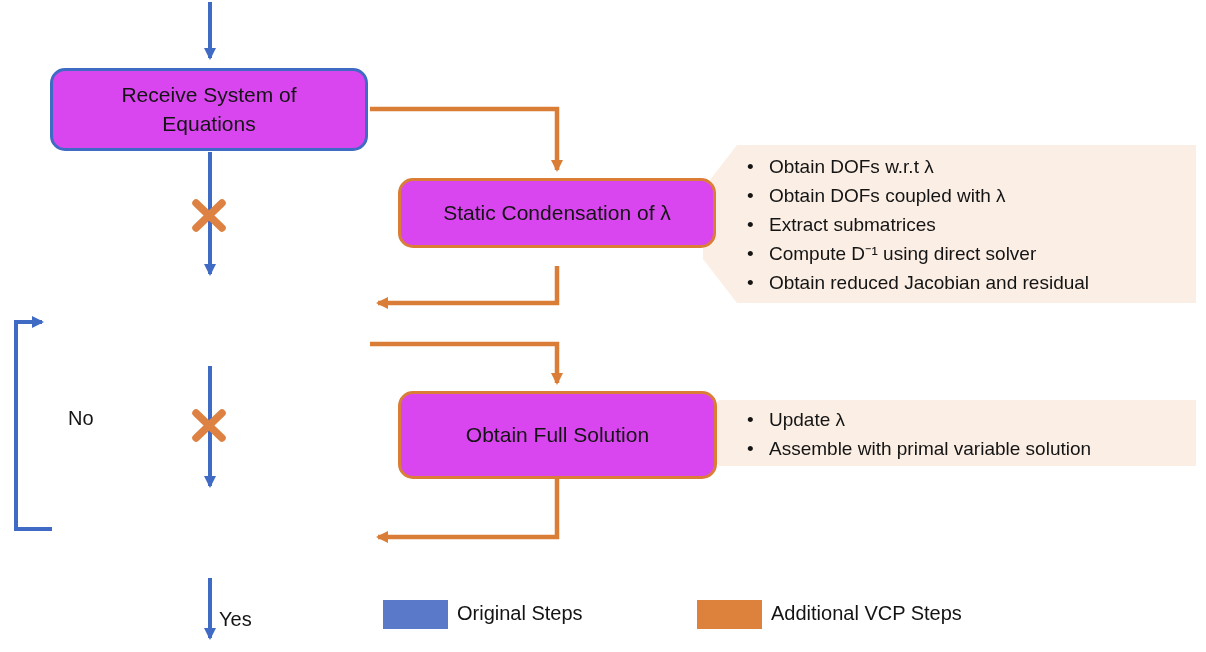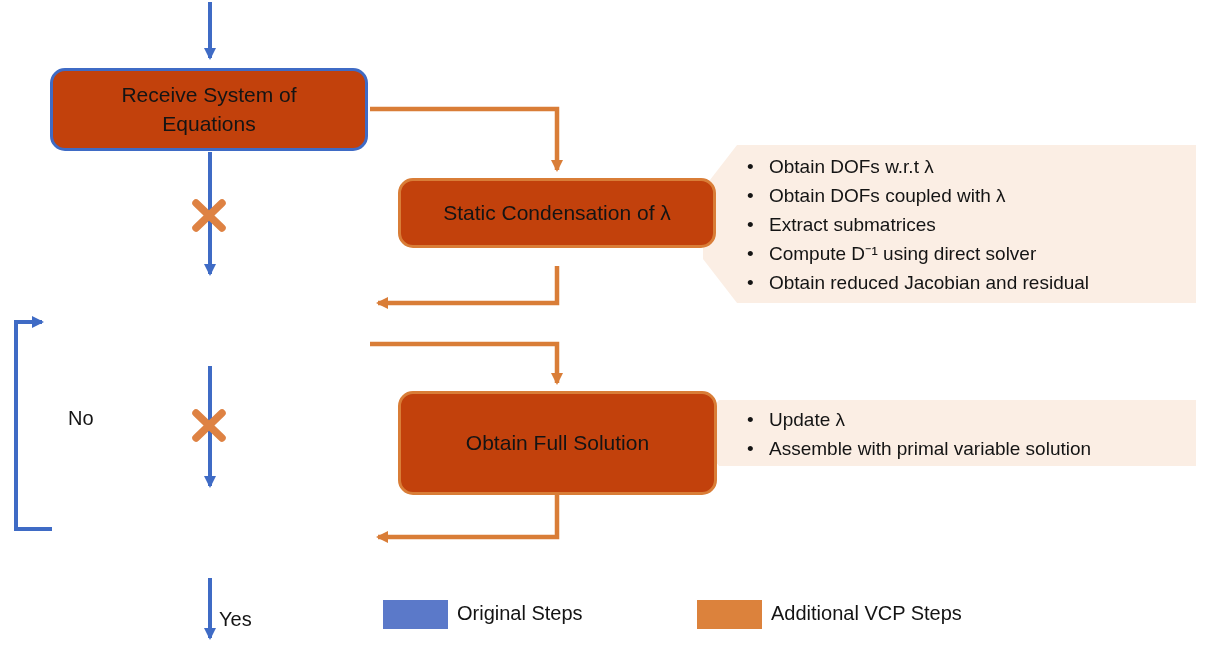--- a/index.html
+++ b/index.html
@@ -2,30 +2,30 @@
 <html><head>
 <meta charset="utf-8">
 <style>
   html,body{margin:0;padding:0;background:#fff;font-family:"Liberation Sans",sans-serif;}
   #canvas{position:relative;width:1206px;height:652px;background:#fff;overflow:hidden;}
 
   
   #wires{position:absolute;left:0;top:0;width:1206px;height:652px;z-index:2;}
 
   
-  .node{position:absolute;box-sizing:border-box;background:#c2410c;border-radius:15px;
+  .node{position:absolute;box-sizing:border-box;background:#d946ef;border-radius:15px;
         display:flex;align-items:center;justify-content:center;text-align:center;
         font-size:21px;color:#141414;z-index:3;white-space:pre-line;line-height:1.35;}
   .node.blue{border:3.5px solid #3F6BC5;}
   .node.orange{border:3.5px solid #D97D37;}
   #node-receive{left:50px;top:68px;width:318px;height:83px;}
   #node-precondition{left:50px;top:283px;width:318px;height:81px;}
   #node-check{left:50px;top:495px;width:318px;height:81px;}
   #node-static{left:398px;top:178px;width:318px;height:70px;}
-  #node-obtain{left:398px;top:391px;width:319px;height:104px;}
+  #node-obtain{left:398px;top:391px;width:319px;height:88px;}
 
   
   .callout{position:absolute;box-sizing:border-box;background:#FBEEE4;z-index:1;}
   #callout-static{left:703px;top:145px;width:493px;height:158px;
     clip-path:polygon(34px 0,100% 0,100% 100%,34px 100%,0 calc(100% - 44px),0 44px);}
   #callout-obtain{left:703px;top:400px;width:493px;height:66px;
     clip-path:polygon(16px 0,100% 0,100% 100%,16px 100%,0 calc(100% - 21px),0 21px);}
   .callout ul{list-style:none;margin:0;padding:0;}
   #callout-static ul{padding:7px 8px 0 44px;}
   #callout-obtain ul{padding:5px 8px 0 44px;}

